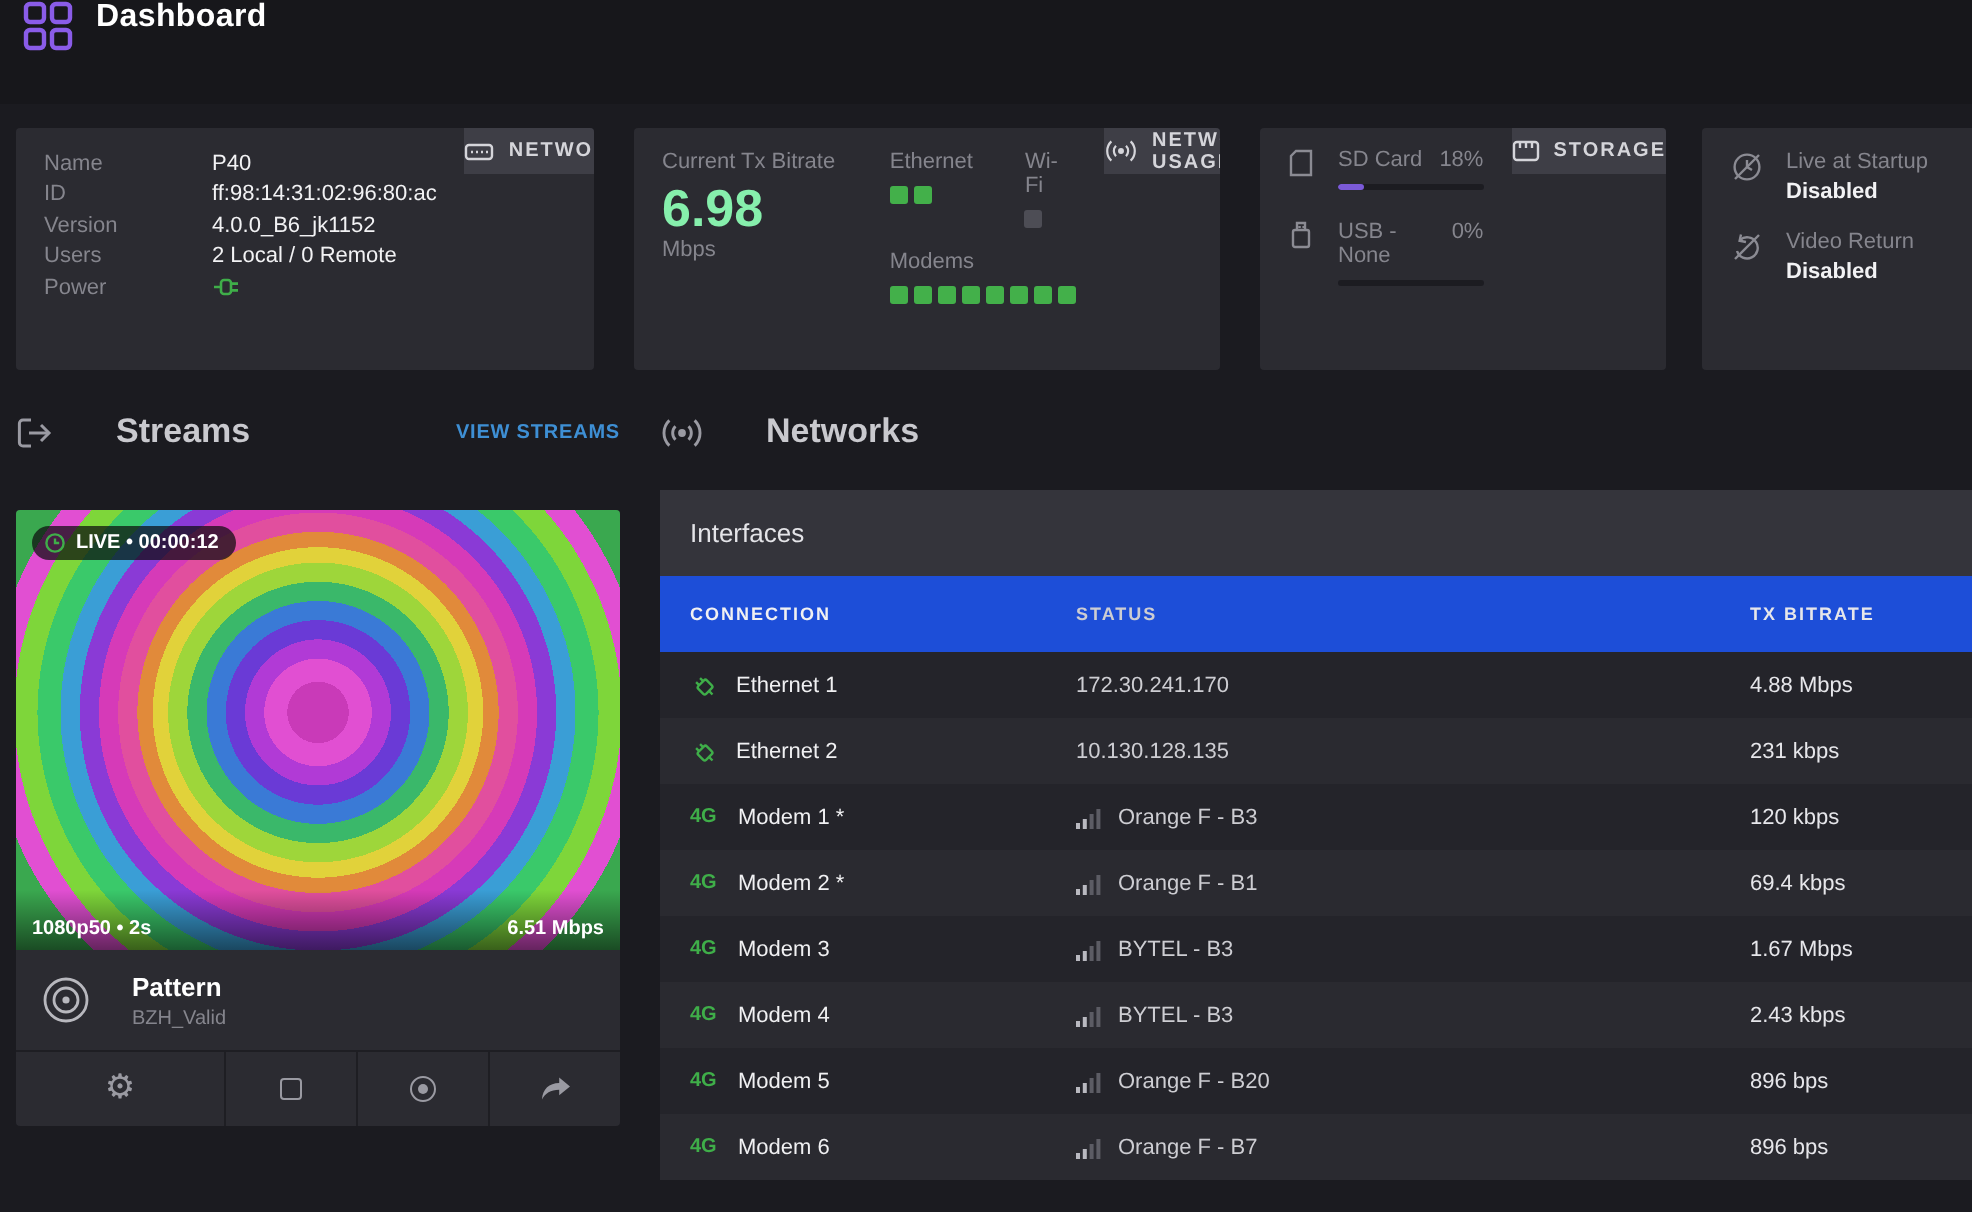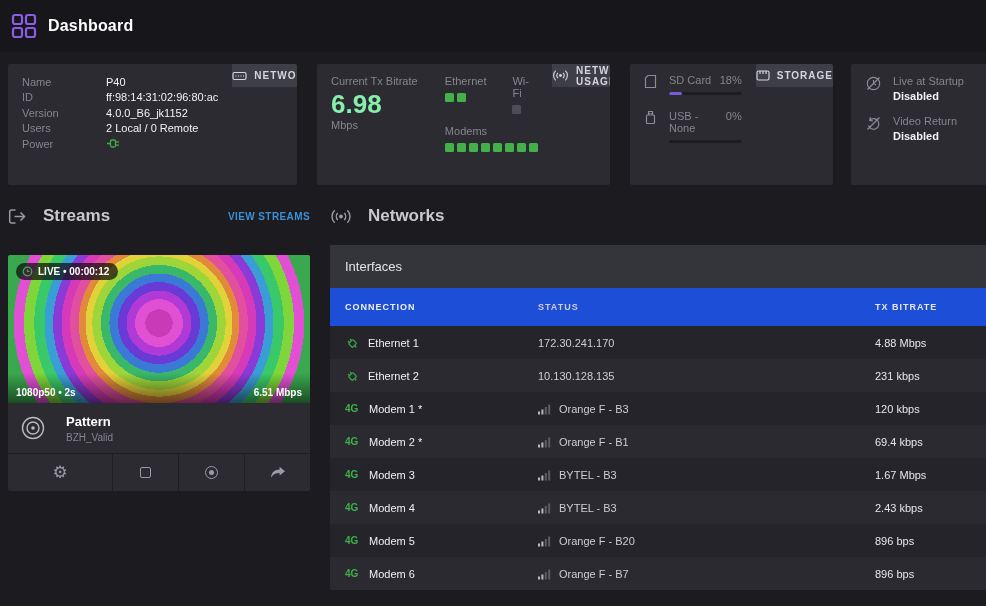--- a/index.html
+++ b/index.html
@@ -1,18 +1,18 @@
 <!DOCTYPE html>
 <html><head>
 <meta charset="utf-8">
 <style>
 *{margin:0;padding:0;box-sizing:border-box}
 html,body{background:#101013}
 .app{position:relative;width:986px;height:606px;background:#1b1b20;font-family:"Liberation Sans",sans-serif;overflow:hidden;color:#e8e8ea}
-.topbar{position:absolute;top:0;left:0;width:100%;height:52px;display:flex;align-items:center;padding:0 11px;background:#17171b}
+.topbar{position:absolute;top:0;left:0;width:100%;height:52px;display:flex;padding:0 11px;background:#17171b}
 .topbar .title{font-size:16px;font-weight:bold;color:#fff;margin-left:11px;letter-spacing:.2px}
 .card{position:absolute;top:64px;height:121px;background:#2b2b31;border-radius:2px;display:flex;flex-direction:row;overflow:hidden}
 .card-body{flex:1;padding:10px 14px;font-size:11px}
 .card-footer{height:23px;background:#3e3e46;display:flex;align-items:center;justify-content:center;gap:7px;font-size:10px;font-weight:bold;color:#d5d5da;letter-spacing:1px;cursor:pointer}
 .card-device{left:8px;width:289px}
 .card-network{left:317px;width:293px}
 .card-storage{left:630px;width:203px}
 .card-startup{left:851px;width:289px}
 .dfield{display:flex;height:15.5px;align-items:center}
 .dlabel{width:84px;color:#85858d}
@@ -32,24 +32,24 @@
 .st-main{flex:1}
 .st-head{display:flex;justify-content:space-between;color:#85858d;font-size:11px;margin-bottom:6px}
 .st-track{height:3px;background:#1c1c21;border-radius:2px;overflow:hidden}
 .st-fill{height:100%;background:#7b5ad8;border-radius:2px;width:0}
 .su-item{display:flex;gap:11px;margin-bottom:12px;align-items:flex-start;padding-top:1px}
 .su-label{color:#85858d;font-size:11px}
 .su-value{color:#f2f2f4;font-size:11px;font-weight:bold;margin-top:3px}
 .sec-head{position:absolute;top:202px;height:28px;display:flex;align-items:center}
 .sh-streams{left:8px;width:302px}
 .sh-networks{left:330px;width:656px}
-.sec-title{font-size:17px;font-weight:bold;color:#c9c9ce;margin-left:16px}
+.sec-title{font-size:17px;font-weight:bold;color:#c9c9ce;margin-left:31px}
 .view-link{margin-left:auto;font-size:10px;font-weight:bold;color:#3e8fd4;letter-spacing:.4px;cursor:pointer}
 .stream-card{position:absolute;left:8px;top:255px;width:302px;background:#2b2b31;border-radius:2px;overflow:hidden}
-.video{position:relative;height:148px;cursor:pointer;background:radial-gradient(circle at 50% 46%,
+.video{position:relative;height:220px;cursor:pointer;background:radial-gradient(circle at 50% 46%,
  #c93ab8 0 8%, #e14fd2 8% 14%, #b13ad6 14% 19%, #6a3ad6 19% 24%, #3a7ad6 24% 29%,
  #3ab86a 29% 34%, #9ed63a 34% 39%, #e1d23a 39% 43%, #e18a3a 43% 47%, #e14f9e 47% 52%,
  #d63ab8 52% 57%, #8a3ad6 57% 62%, #3a9ed6 62% 67%, #3ac96a 67% 73%, #7ed63a 73% 79%,
  #e14fd2 79% 85%, #3aa84f 85% 100%)}
 .live-badge{position:absolute;top:8px;left:8px;display:flex;align-items:center;gap:5px;background:rgba(12,12,14,.72);border-radius:10px;padding:3px 9px 3px 6px;font-size:10px;font-weight:bold;color:#fff}
 .video-meta{position:absolute;left:0;right:0;bottom:0;display:flex;justify-content:space-between;align-items:flex-end;padding:14px 8px 5px;font-size:10px;font-weight:bold;color:#fff;background:linear-gradient(rgba(0,0,0,0),rgba(0,0,0,.55))}
 .stream-info{display:flex;align-items:center;gap:20px;padding:10px 12px;height:50px}
 .stream-name{font-size:13px;font-weight:bold;color:#fff}
 .stream-profile{font-size:10px;color:#85858d;margin-top:3px}
 .stream-actions{display:flex;height:38px;border-top:1px solid #1e1e23}

